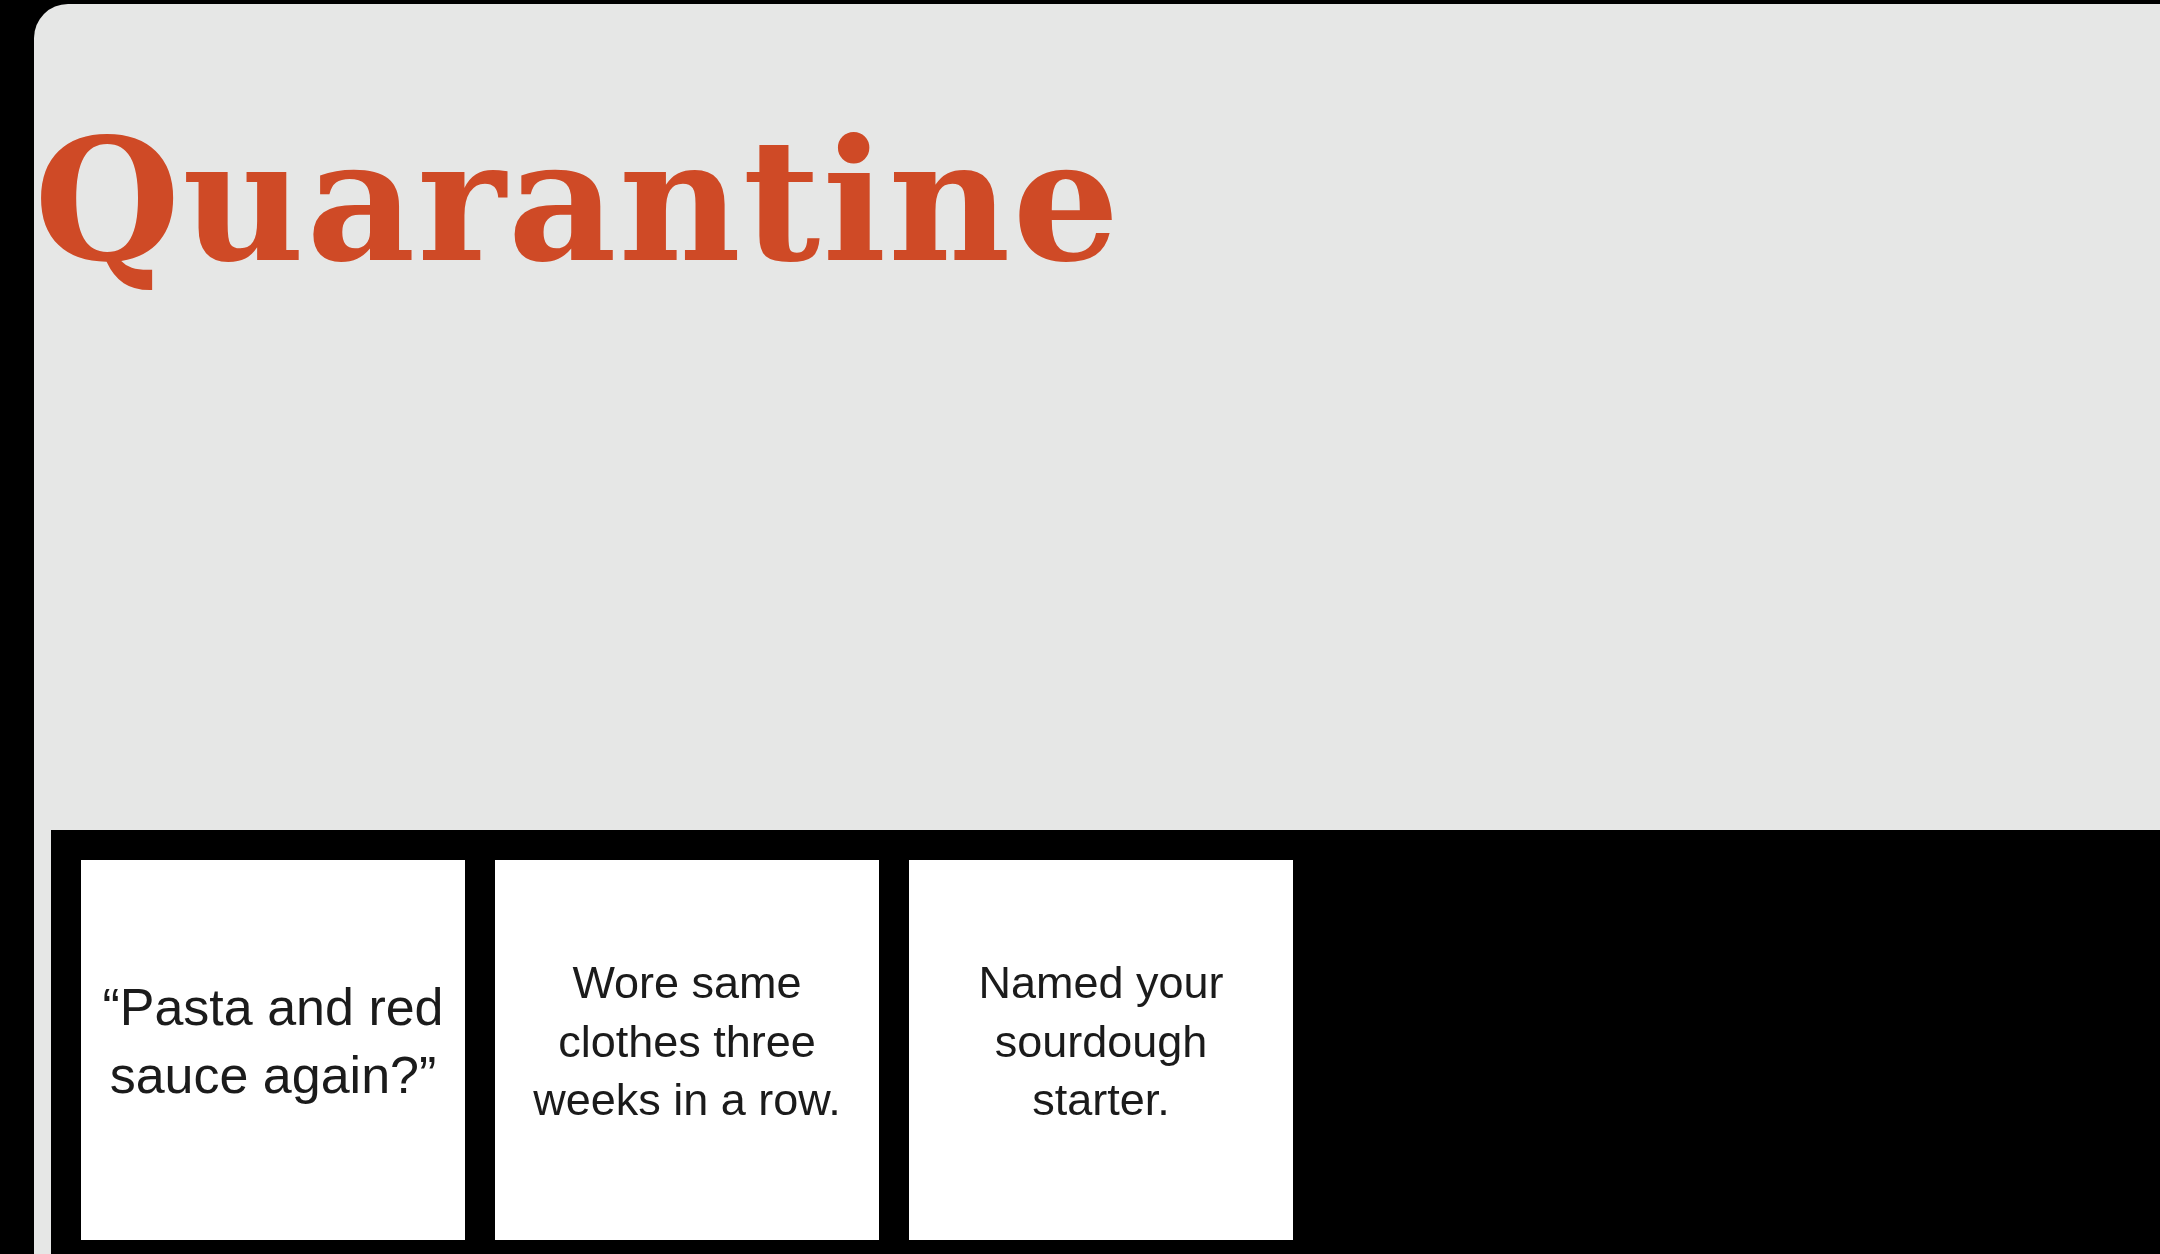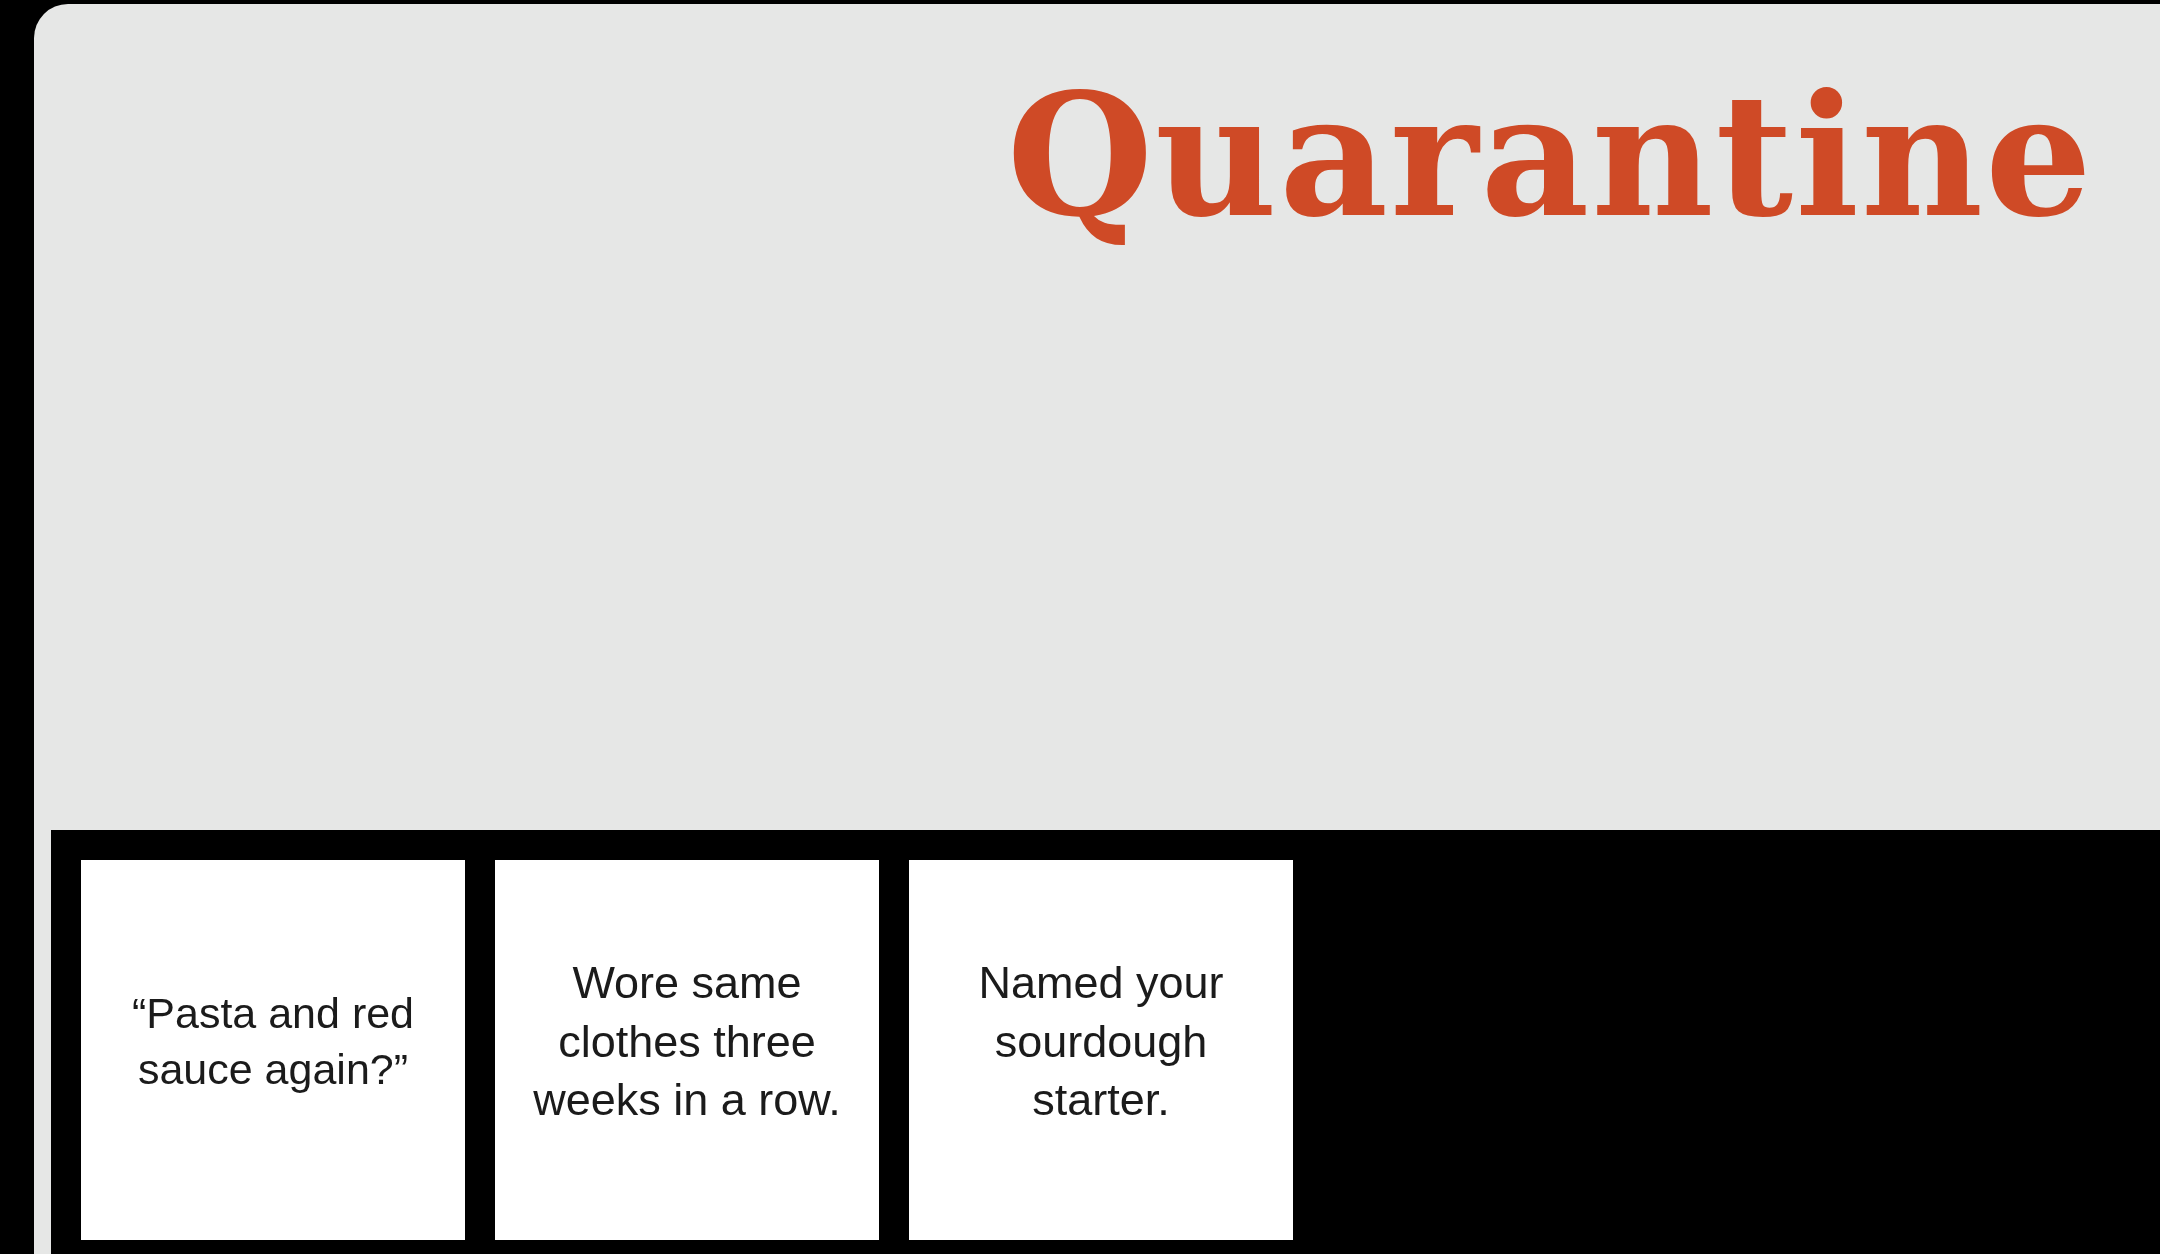--- a/index.html
+++ b/index.html
@@ -26,22 +26,22 @@
     box-sizing: border-box;
     overflow: hidden;
   }
 
   
   #card-header {
     position: absolute;
     left: 0;
     top: 0;
     width: 2060px;
-    padding-top: 68px;
-    text-align: right;
+    padding-top: 113px;
+    text-align: left;
   }
 
   #title-quarantine {
     font-family: "DejaVu Serif", "Liberation Serif", serif;
     font-weight: 700;
     font-size: 168px;
     line-height: 1.0;
     color: #CF4A26;
     letter-spacing: 2px;
     margin: 0;
@@ -97,21 +97,21 @@
     font-family: "Liberation Sans", sans-serif;
     font-size: 45px;
     line-height: 1.30;
     color: #1B1B1B;
     text-align: center;
     font-weight: 400;
   }
 
   
   .bingo-cell.cell-1 .bingo-cell-text {
-    font-size: 43px;
+    font-size: 52px;
   }
 </style>
 </head>
 <body>
 
 <div id="bingo-card">
 
   <div id="card-header">
     <div id="title-quarantine">Quarantine</div>
 

